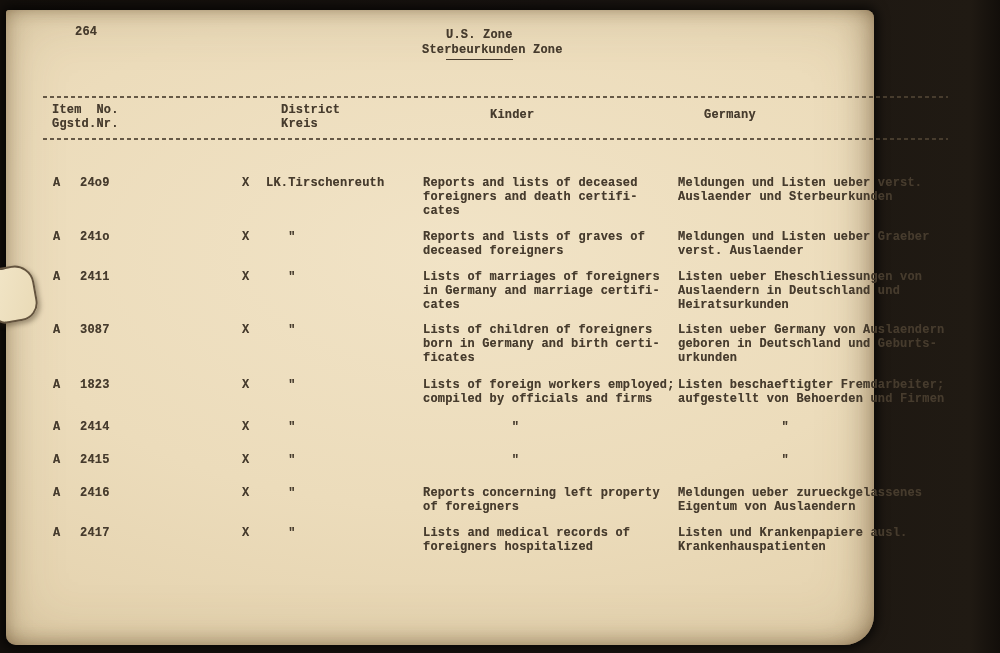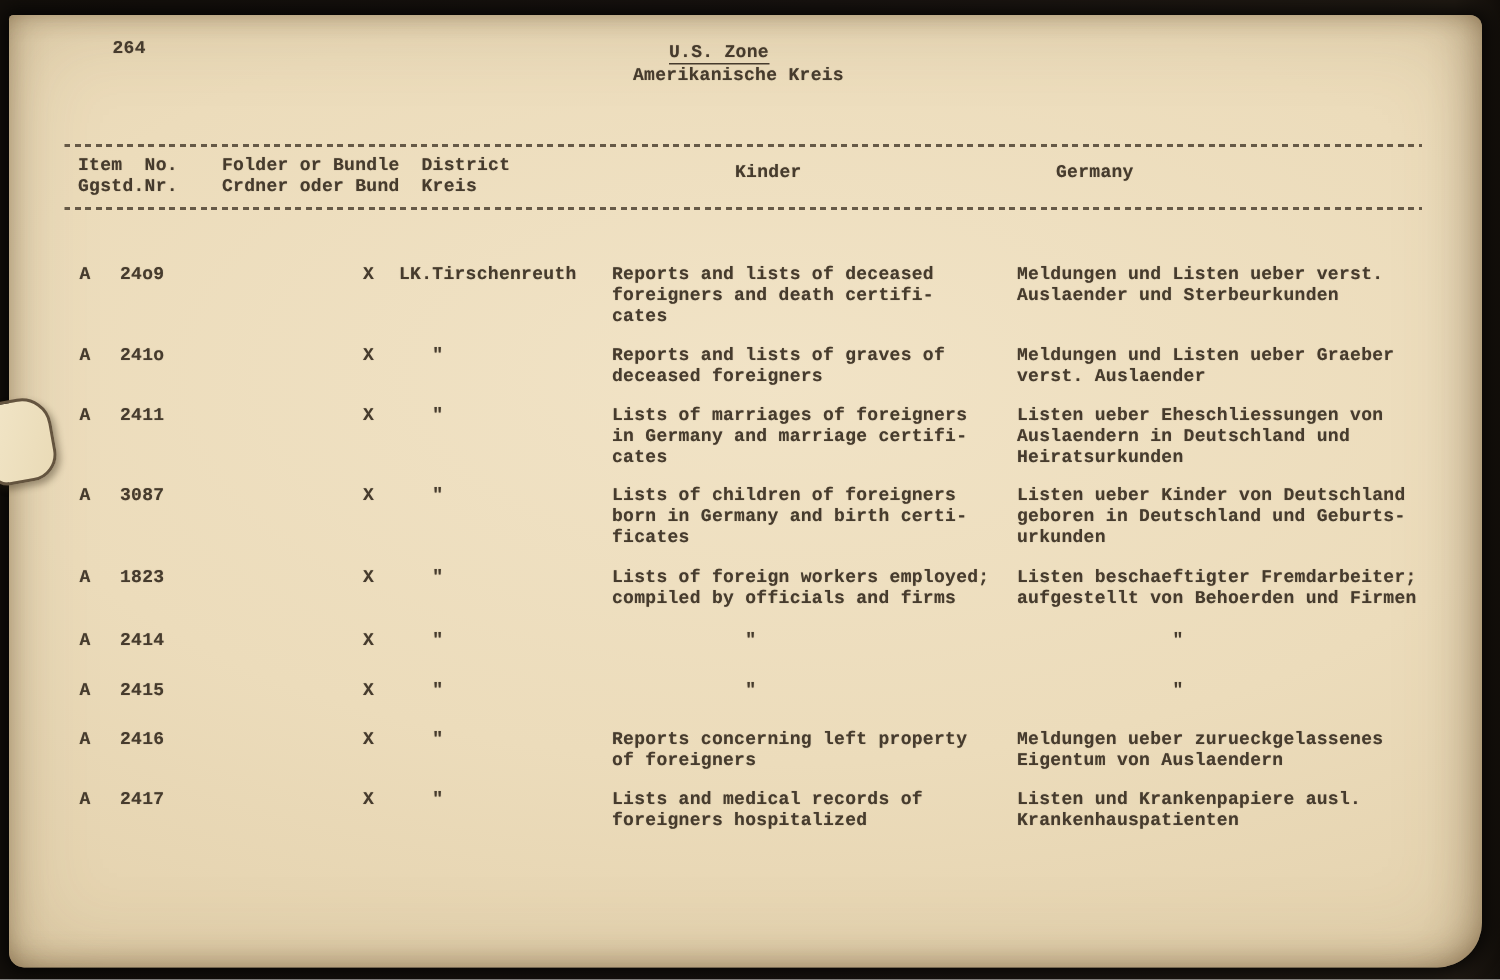--- a/index.html
+++ b/index.html
@@ -2,76 +2,74 @@
 <html><head>
 <meta charset="utf-8">
 <style>
   html,body{margin:0;padding:0;}
   body{
     width:1000px;height:653px;position:relative;overflow:hidden;
     background:linear-gradient(90deg,#130f0b 0%,#181310 55%,#201a13 97%,#120e0a 100%);
     font-family:"Liberation Mono","DejaVu Sans Mono",monospace;
   }
   .page{
-    position:absolute;left:6px;top:10px;width:982px;height:635px;
+    position:absolute;left:6px;top:10px;width:868px;height:635px;
     background:radial-gradient(ellipse 120% 90% at 52% 38%, #f1e3c6 0%, #ecdcbb 45%, #e4d2ae 78%, #dcc8a0 100%);
     border-radius:3px 8px 30px 10px;
     box-shadow:
       inset 0 0 60px rgba(110,85,45,.22),
       inset -18px 0 30px -15px rgba(90,65,35,.45),
       inset 0 -12px 22px -12px rgba(90,65,35,.42),
       inset 0 8px 16px -10px rgba(90,65,35,.35),
       inset 14px 0 24px -14px rgba(90,65,35,.35),
       0 0 12px 3px rgba(0,0,0,.75);
   }
   .txt,.cell{
     position:absolute;
     font-size:12px;line-height:14px;font-weight:bold;
     color:#463b2d;white-space:pre;letter-spacing:.2px;
     text-shadow:0 0 .6px rgba(70,59,45,.55);
   }
-  .title-en{text-decoration:none;border-bottom:1.5px solid #463b2d;padding-bottom:0;text-align:right;}
+  .title-en{text-decoration:none;border-bottom:1.5px solid #463b2d;padding-bottom:17px;text-align:right;}
   .rule{
     position:absolute;left:37px;width:905px;height:2px;
     background:repeating-linear-gradient(90deg,#4e4232 0 4px,transparent 4px 7px);
     opacity:.85;
   }
   .row{position:absolute;left:0;width:100%;height:0;overflow:visible;}
   .cell{top:0;}
   .c-letter{left:47px;}
   .c-number{left:74px;}
   .c-folder{left:236px;}
   .c-district{left:260px;font-family:Liberation Mono, monospace;}
-  .c-subject{left:402px;}
+  .c-subject{left:417px;}
   .c-betreff{left:672px;}
   .tab{
     position:absolute;left:-10px;top:266px;width:42px;height:52px;
     background:linear-gradient(115deg,#f2e6c8,#e9dab6);
     border:2px solid #64543f;
     border-radius:8px 20px 18px 12px;
     transform:rotate(-10deg);
     box-shadow:2px 3px 5px rgba(50,38,20,.4);
   }
 </style>
 </head>
 <body>
 
 <div class="page">
 
   <div class="txt" style="left:69px;top:15px">264</div>
 
   <div class="txt title-en" style="left:440px;top:18px">U.S. Zone</div>
-  <div class="txt" style="left:416px;top:33px">Amerikanische Kreis</div>
+  <div class="txt" style="left:416px;top:33px">Sterbeurkunden Zone</div>
 
   <div class="rule" style="top:86px"></div>
 
   <div class="txt" style="left:46px;top:93px">Item  No.
 Ggstd.Nr.</div>
-  <div class="txt" style="left:142px;top:93px">Folder or Bundle
-Crdner oder Bund</div>
   <div class="txt" style="left:275px;top:93px">District
 Kreis</div>
   <div class="txt" style="left:484px;top:98px">Kinder</div>
   <div class="txt" style="left:698px;top:98px">Germany</div>
 
   <div class="rule" style="top:128px"></div>
 
   <div class="row" style="top:166px">
     <div class="cell c-letter">A</div>
     <div class="cell c-number">24o9</div>
@@ -109,21 +107,21 @@
   </div>
 
   <div class="row" style="top:313px">
     <div class="cell c-letter">A</div>
     <div class="cell c-number">3087</div>
     <div class="cell c-folder">X</div>
     <div class="cell c-district">   "</div>
     <div class="cell c-subject">Lists of children of foreigners
 born in Germany and birth certi-
 ficates</div>
-    <div class="cell c-betreff">Listen ueber Kinder von Deutschland
+    <div class="cell c-betreff">Listen ueber Germany von Auslaendern
 geboren in Deutschland und Geburts-
 urkunden</div>
   </div>
 
   <div class="row" style="top:368px">
     <div class="cell c-letter">A</div>
     <div class="cell c-number">1823</div>
     <div class="cell c-folder">X</div>
     <div class="cell c-district">   "</div>
     <div class="cell c-subject">Lists of foreign workers employed;

